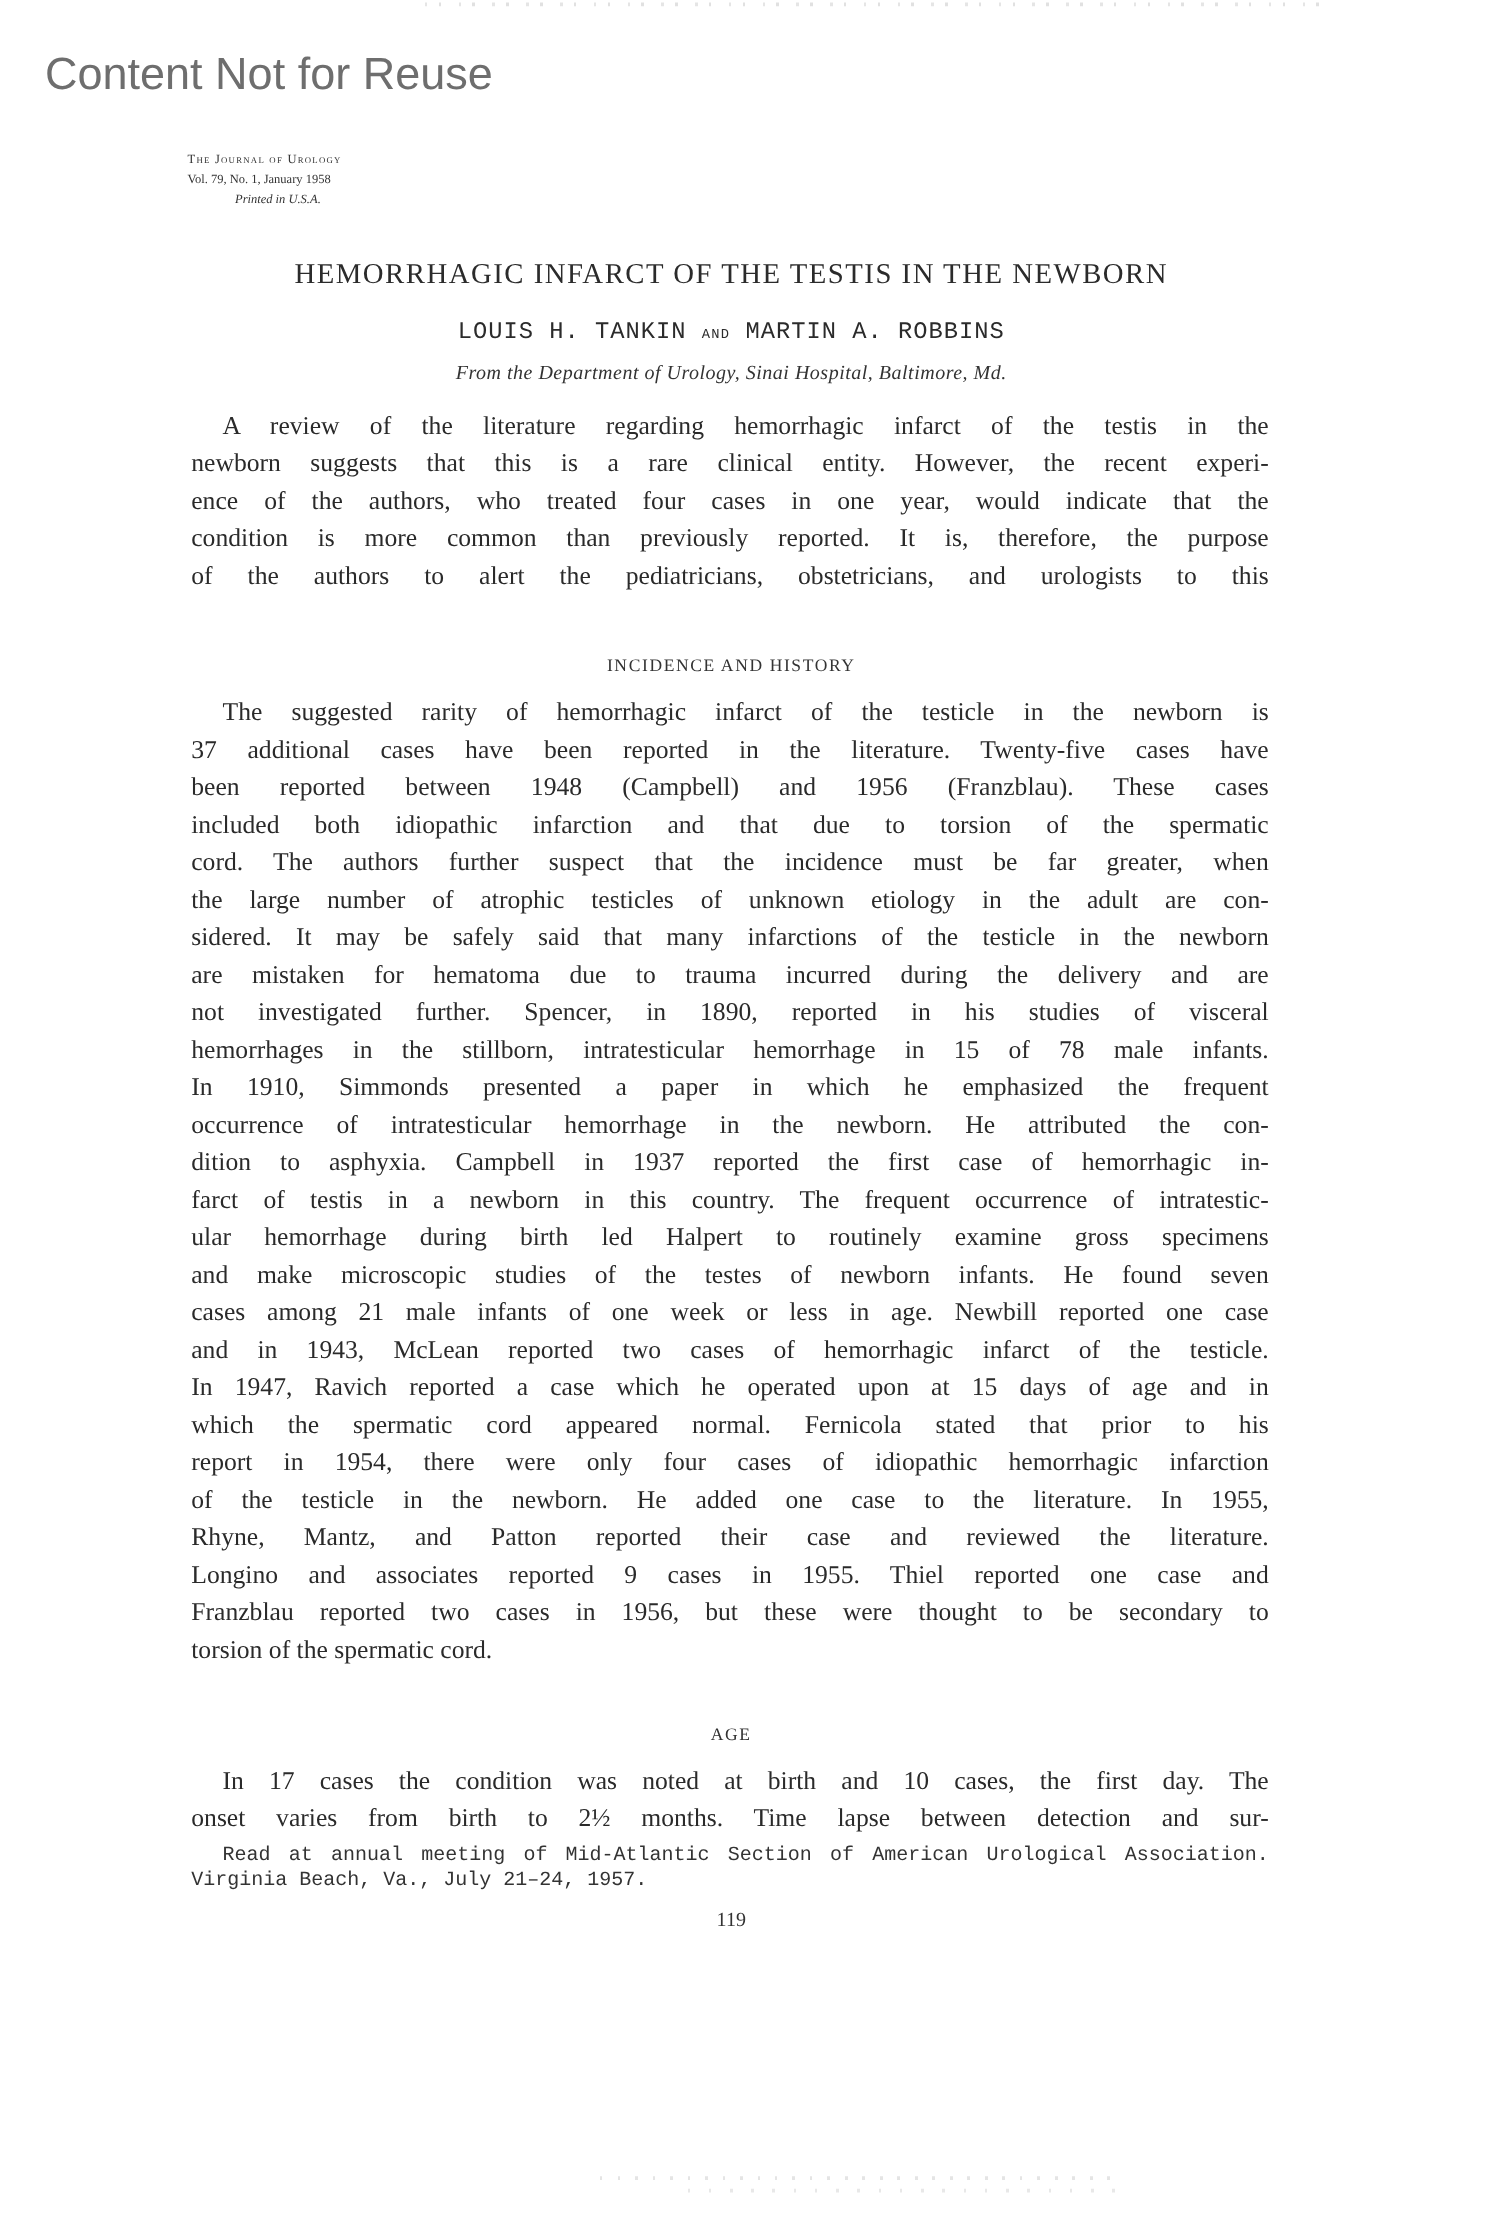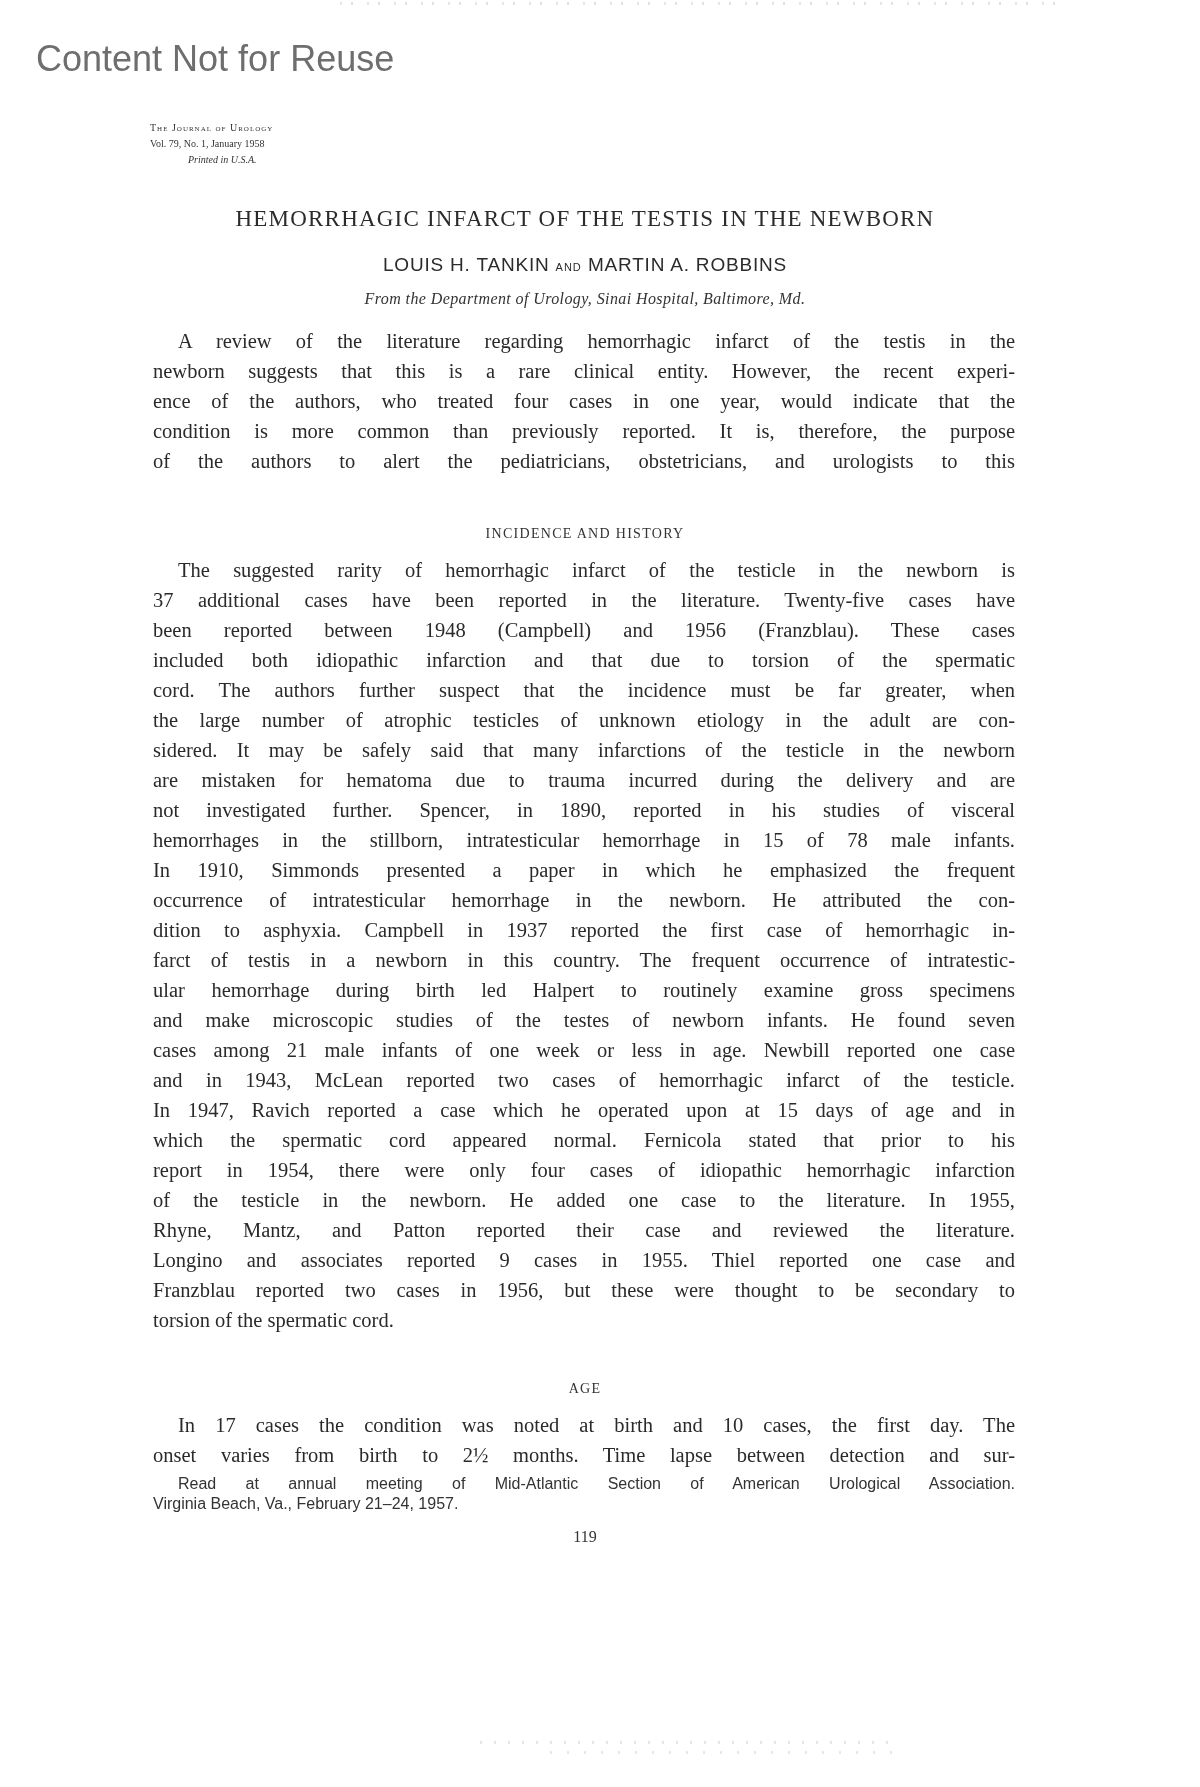--- a/index.html
+++ b/index.html
@@ -6,29 +6,29 @@
   body { width: 1200px; height: 1787px; position: relative; overflow: hidden; font-family: "DejaVu Serif", "Liberation Serif", serif; color: #2a2a2a; }
   .watermark { position: absolute; left: 36px; top: 38px; font-family: "Liberation Sans", sans-serif; font-size: 36px; color: #6e6e6e; letter-spacing: 0px; }
   .scan-noise { position: absolute; left: 340px; top: 2px; width: 720px; height: 3px;
     background: repeating-linear-gradient(90deg, #d0d0d0 0 2px, transparent 2px 11px, #c8c8c8 11px 13px, transparent 13px 27px); opacity: .55; }
   .scan-noise.bottom { left: 480px; top: 1741px; width: 420px; background: repeating-linear-gradient(90deg, #cfcfcf 0 2px, transparent 2px 14px); }
   .scan-noise.bottom2 { left: 550px; top: 1751px; width: 350px; background: repeating-linear-gradient(90deg, #d5d5d5 0 2px, transparent 2px 17px); }
   .journal { position: absolute; left: 150px; top: 120px; font-family: "Liberation Serif", serif; font-size: 10px; line-height: 16px; color: #333; }
   .journal .jname { font-variant: small-caps; letter-spacing: 1px; }
   .journal .printed { font-style: italic; padding-left: 38px; }
   .title { position: absolute; left: 0; width: 1170px; top: 206px; text-align: center; font-family: "Liberation Serif", serif; font-size: 23px; letter-spacing: 1.2px; color: #2b2b2b; }
-  .authors { position: absolute; left: 0; width: 1170px; top: 254px; text-align: center; font-family: Liberation Sans, sans-serif; font-size: 19px; letter-spacing: 0.8px; color: #2b2b2b; }
+  .authors { position: absolute; left: 0; width: 1170px; top: 254px; text-align: center; font-family: Liberation Mono, monospace; font-size: 19px; letter-spacing: 0.8px; color: #2b2b2b; }
   .authors .and { font-variant: small-caps; font-size: 15px; letter-spacing: 1px; }
   .affil { position: absolute; left: 0; width: 1170px; top: 290px; text-align: center; font-family: "Liberation Serif", serif; font-style: italic; font-size: 16px; letter-spacing: 0.4px; color: #333; }
   .para { position: absolute; left: 153px; width: 862px; font-family: "Liberation Serif", serif; font-size: 20.5px; color: #2a2a2a; }
   .line { display: block; height: 30px; line-height: 30px; text-align: justify; text-align-last: justify; white-space: nowrap; overflow: visible; }
   .line.last { text-align-last: left; }
   .line.indent { text-indent: 25px; }
   .section-head { position: absolute; left: 0; width: 1170px; text-align: center; font-family: "Liberation Serif", serif; font-size: 14px; letter-spacing: 1.3px; color: #333; }
-  .footnote { position: absolute; left: 153px; width: 862px; top: 1474px; font-family: Liberation Sans, sans-serif; font-size: 16px; color: #333; }
+  .footnote { position: absolute; left: 153px; width: 862px; top: 1474px; font-family: Liberation Mono, monospace; font-size: 16px; color: #333; }
   .footnote .fline { display: block; height: 20px; line-height: 20px; text-align: justify; text-align-last: justify; white-space: nowrap; }
   .footnote .fline.indent { text-indent: 25px; }
   .footnote .fline.last { text-align-last: left; }
   .pageno { position: absolute; left: 0; width: 1170px; top: 1528px; text-align: center; font-family: "Liberation Serif", serif; font-size: 16px; color: #333; }
 </style>
 </head>
 <body>
 
 <div class="scan-noise"></div>
 
@@ -89,19 +89,19 @@
 </div>
 
 <div class="section-head" style="top:1381px;">AGE</div>
 <div class="para" style="top:1410px;">
   <span class="line indent">In 17 cases the condition was noted at birth and 10 cases, the first day. The</span>
   <span class="line">onset varies from birth to 2½ months. Time lapse between detection and sur-</span>
 </div>
 
 <div class="footnote">
   <span class="fline indent">Read at annual meeting of Mid-Atlantic Section of American Urological Association.</span>
-  <span class="fline last">Virginia Beach, Va., February 21–24, 1957.</span>
+  <span class="fline last">Virginia Beach, Va., July 21–24, 1957.</span>
 </div>
 
 <div class="pageno">119</div>
 
 <div class="scan-noise bottom"></div>
 <div class="scan-noise bottom2"></div>
 
 </body></html>

